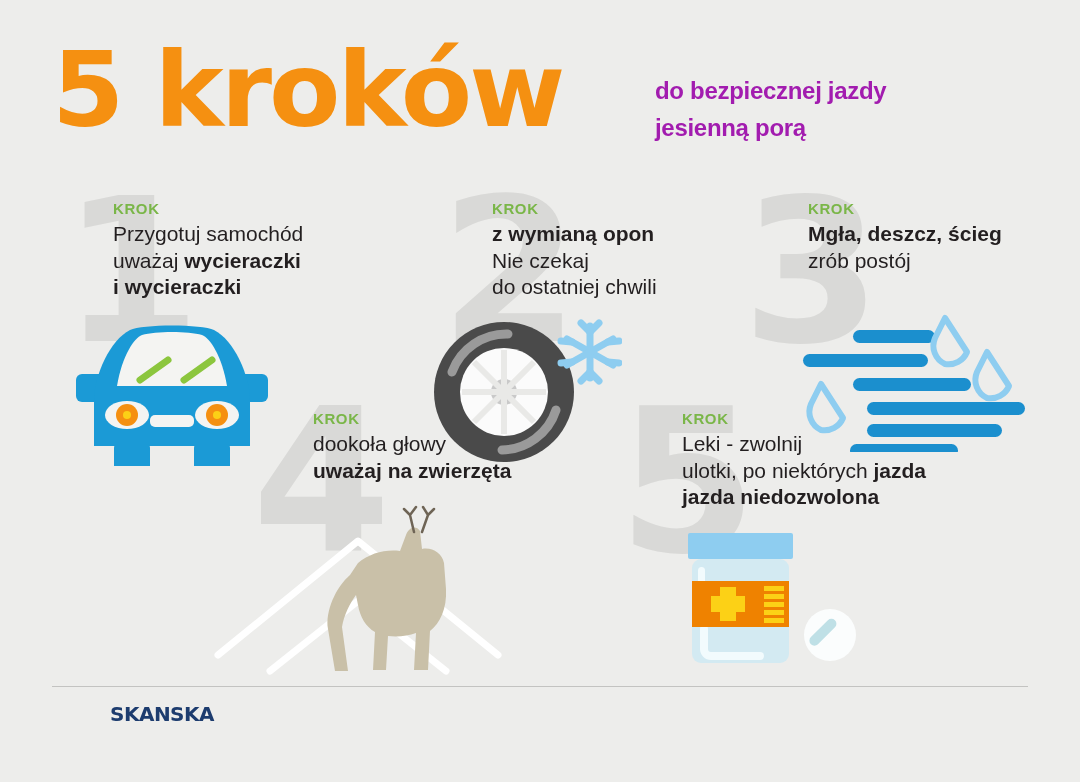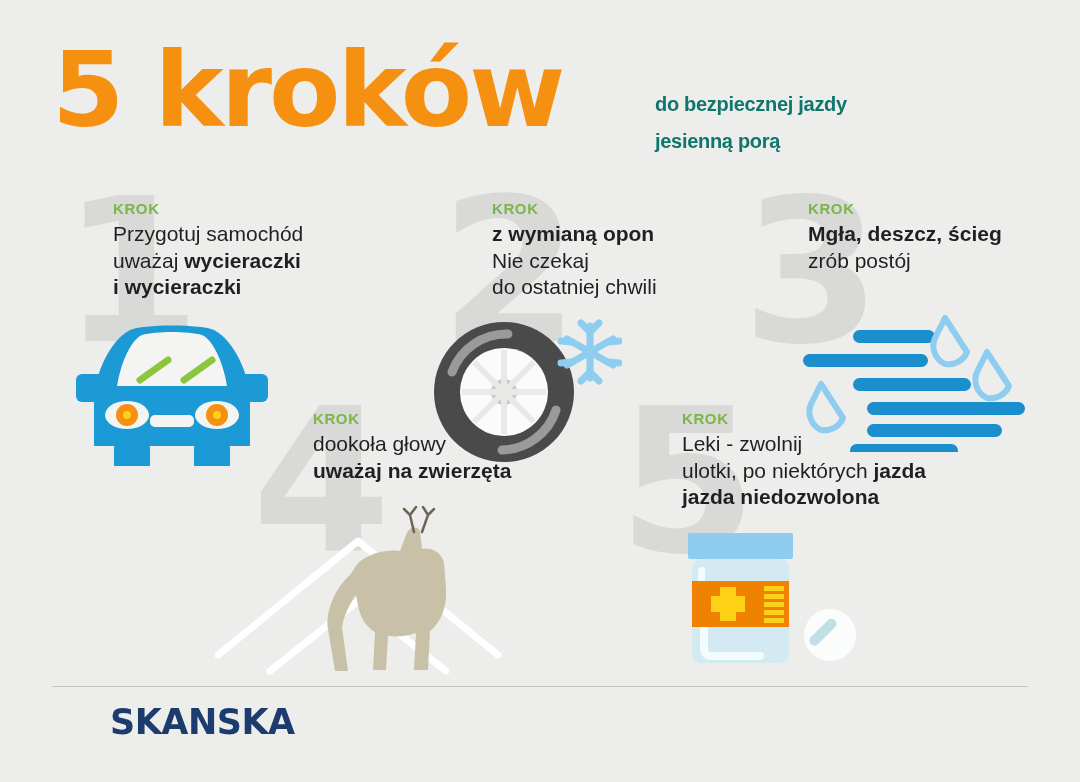--- a/index.html
+++ b/index.html
@@ -17,25 +17,24 @@
   .title-main {
     position:absolute; left:52px; top:38px;
     font-size:104px; line-height:104px;
     font-weight:bold; letter-spacing:-3px;
     color:#f59011;
     font-family:"DejaVu Sans", sans-serif;
     white-space:nowrap;
   }
   .title-sub {
     position:absolute; left:655px; top:72px;
-    font-size:20px; line-height:37px;
-    font-weight:bold; color:#0f766e;
+    font-size:24px; line-height:37px;
+    font-weight:bold; color:#a21caf;
     letter-spacing:-0.3px;
     font-family:"Liberation Sans", sans-serif;
-    margin-top:14px;
   }
 
   
   .ghost-num {
     position:absolute;
     font-family:"DejaVu Sans", sans-serif;
     font-weight:bold;
     font-size:200px;
     line-height:200px;
     color:#d9d9d7;
@@ -56,21 +55,21 @@
   .ill { position:absolute; z-index:2; }
 
   
   .footer-rule {
     position:absolute; left:52px; top:686px; width:976px; height:1px;
     background:#c3c3c1;
   }
   .logo {
     position:absolute; left:110px; top:702px;
     font-family:"DejaVu Sans", sans-serif;
-    font-weight:bold; font-size:35px; letter-spacing:-0.5px;
+    font-weight:bold; font-size:20px; letter-spacing:-0.5px;
     color:#1d3c6e;
   }
 </style>
 </head>
 <body>
 
 <div class="header">
   <div class="title-main">5 kroków</div>
   <div class="title-sub">
     <div>do bezpiecznej jazdy</div>

